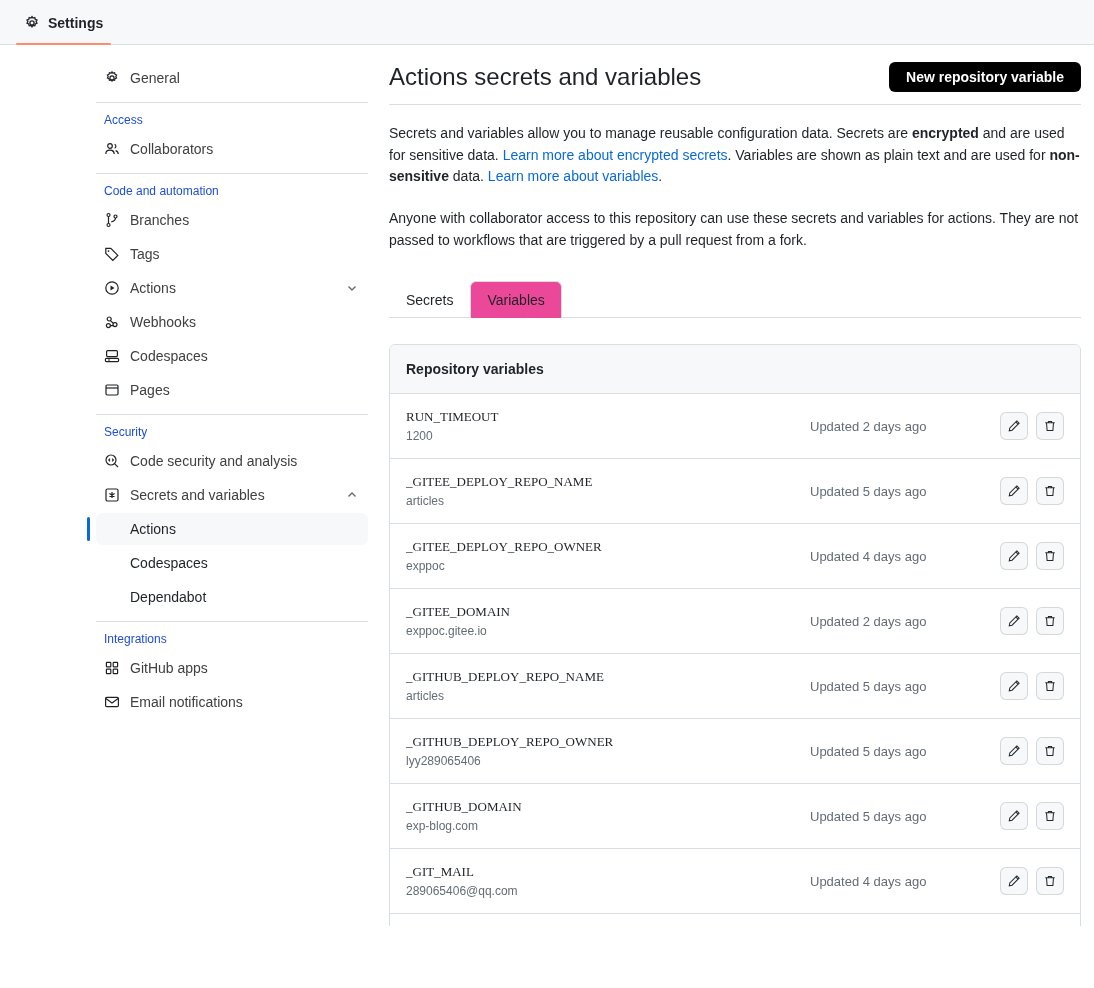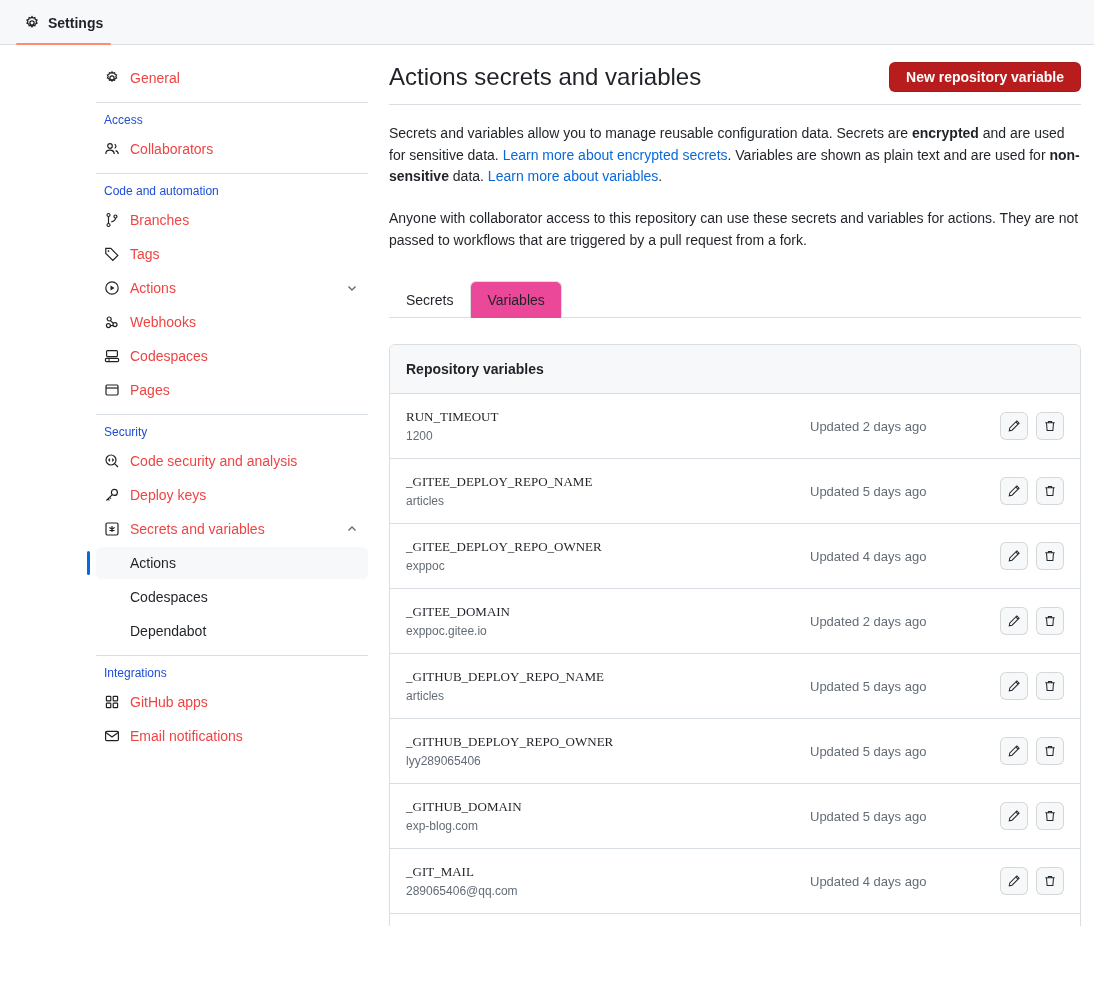--- a/index.html
+++ b/index.html
@@ -31,21 +31,21 @@
   .ico { display: inline-flex; align-items: center; justify-content: center; }
   .ico svg { display: block; }
 
   
   .sidebar {
     position: absolute; left: 96px; top: 62px; width: 272px;
   }
   .nav-item {
     display: flex; align-items: center; gap: 10px;
     height: 32px; padding: 0 8px; margin-bottom: 2px;
-    border-radius: 6px; font-size: 14px; color: #ef4444; cursor: pointer;
+    border-radius: 6px; font-size: 14px; color: #404040; cursor: pointer;
     position: relative;
   }
   .nav-item .ico { width: 16px; flex: 0 0 16px; color: #1f2328; }
   .nav-item .txt { flex: 1 1 auto; }
   .nav-item .chev { width: 16px; flex: 0 0 16px; color: #636c76; display:flex; align-items:center; justify-content:center;}
   .nav-sub {
     display: flex; align-items: center;
     height: 32px; padding: 0 8px 0 34px; margin-bottom: 2px;
     border-radius: 6px; font-size: 14px; color: #1f2328; cursor: pointer;
     position: relative;
@@ -61,21 +61,21 @@
   .nav-divider { height: 1px; background: #d8dee4; margin: 8px 0 0 0; }
 
   
   .main { position: absolute; left: 389px; top: 62px; width: 692px; }
   .main-head {
     display: flex; align-items: flex-start; justify-content: space-between;
     padding-bottom: 12px; border-bottom: 1px solid #d8dee4;
   }
   .page-title { font-size: 24px; font-weight: 400; color: #1f2328; line-height: 1.25; margin: 0; }
   .btn-primary {
-    background: #b91c1c; color: #ffffff; border: 1px solid rgba(27,31,36,0.15);
+    background: #000000; color: #ffffff; border: 1px solid rgba(27,31,36,0.15);
     border-radius: 6px; font-size: 14px; font-weight: 600;
     padding: 6px 16px; cursor: pointer; white-space: nowrap;
     font-family: "Liberation Sans", sans-serif;
   }
   .desc { font-size: 14px; line-height: 1.55; color: #1f2328; margin: 18px 0 0 0; }
   .desc a { color: #0969da; text-decoration: none; }
   .desc b { font-weight: 700; }
   .desc.second { margin-top: 20px; }
 
   
@@ -242,29 +242,20 @@
           <circle cx="7" cy="7" r="5"></circle>
             <path d="M10.8 10.8L14 14"></path>
             <path d="M6 5.6L4.8 7 6 8.4M8.2 5.6L9.4 7 8.2 8.4"></path>
         </svg>
       </span>
       <span class="txt">Code security and analysis</span>
     </div>
     <div class="nav-item">
       <span class="ico">
         <svg width="16" height="16" viewBox="0 0 16 16" fill="none" stroke="#1f2328" stroke-width="1.2">
-          <circle cx="10.4" cy="5.4" r="3"></circle>
-            <path d="M8.3 7.6L2.4 13.5M4 11.9l1.4 1.4M5.6 10.3l1.4 1.4"></path>
-        </svg>
-      </span>
-      <span class="txt">Deploy keys</span>
-    </div>
-    <div class="nav-item">
-      <span class="ico">
-        <svg width="16" height="16" viewBox="0 0 16 16" fill="none" stroke="#1f2328" stroke-width="1.2">
           <rect x="2" y="2" width="12" height="12" rx="1.5"></rect>
           <path d="M8 5v6M5.4 6.5l5.2 3M10.6 6.5l-5.2 3"></path>
         </svg>
       </span>
       <span class="txt">Secrets and variables</span>
       <span class="chev">
         <svg width="14" height="14" viewBox="0 0 14 14" fill="none" stroke="#636c76" stroke-width="1.4">
           <path d="M3.5 8.5L7 5l3.5 3.5"></path>
         </svg>
       </span>

